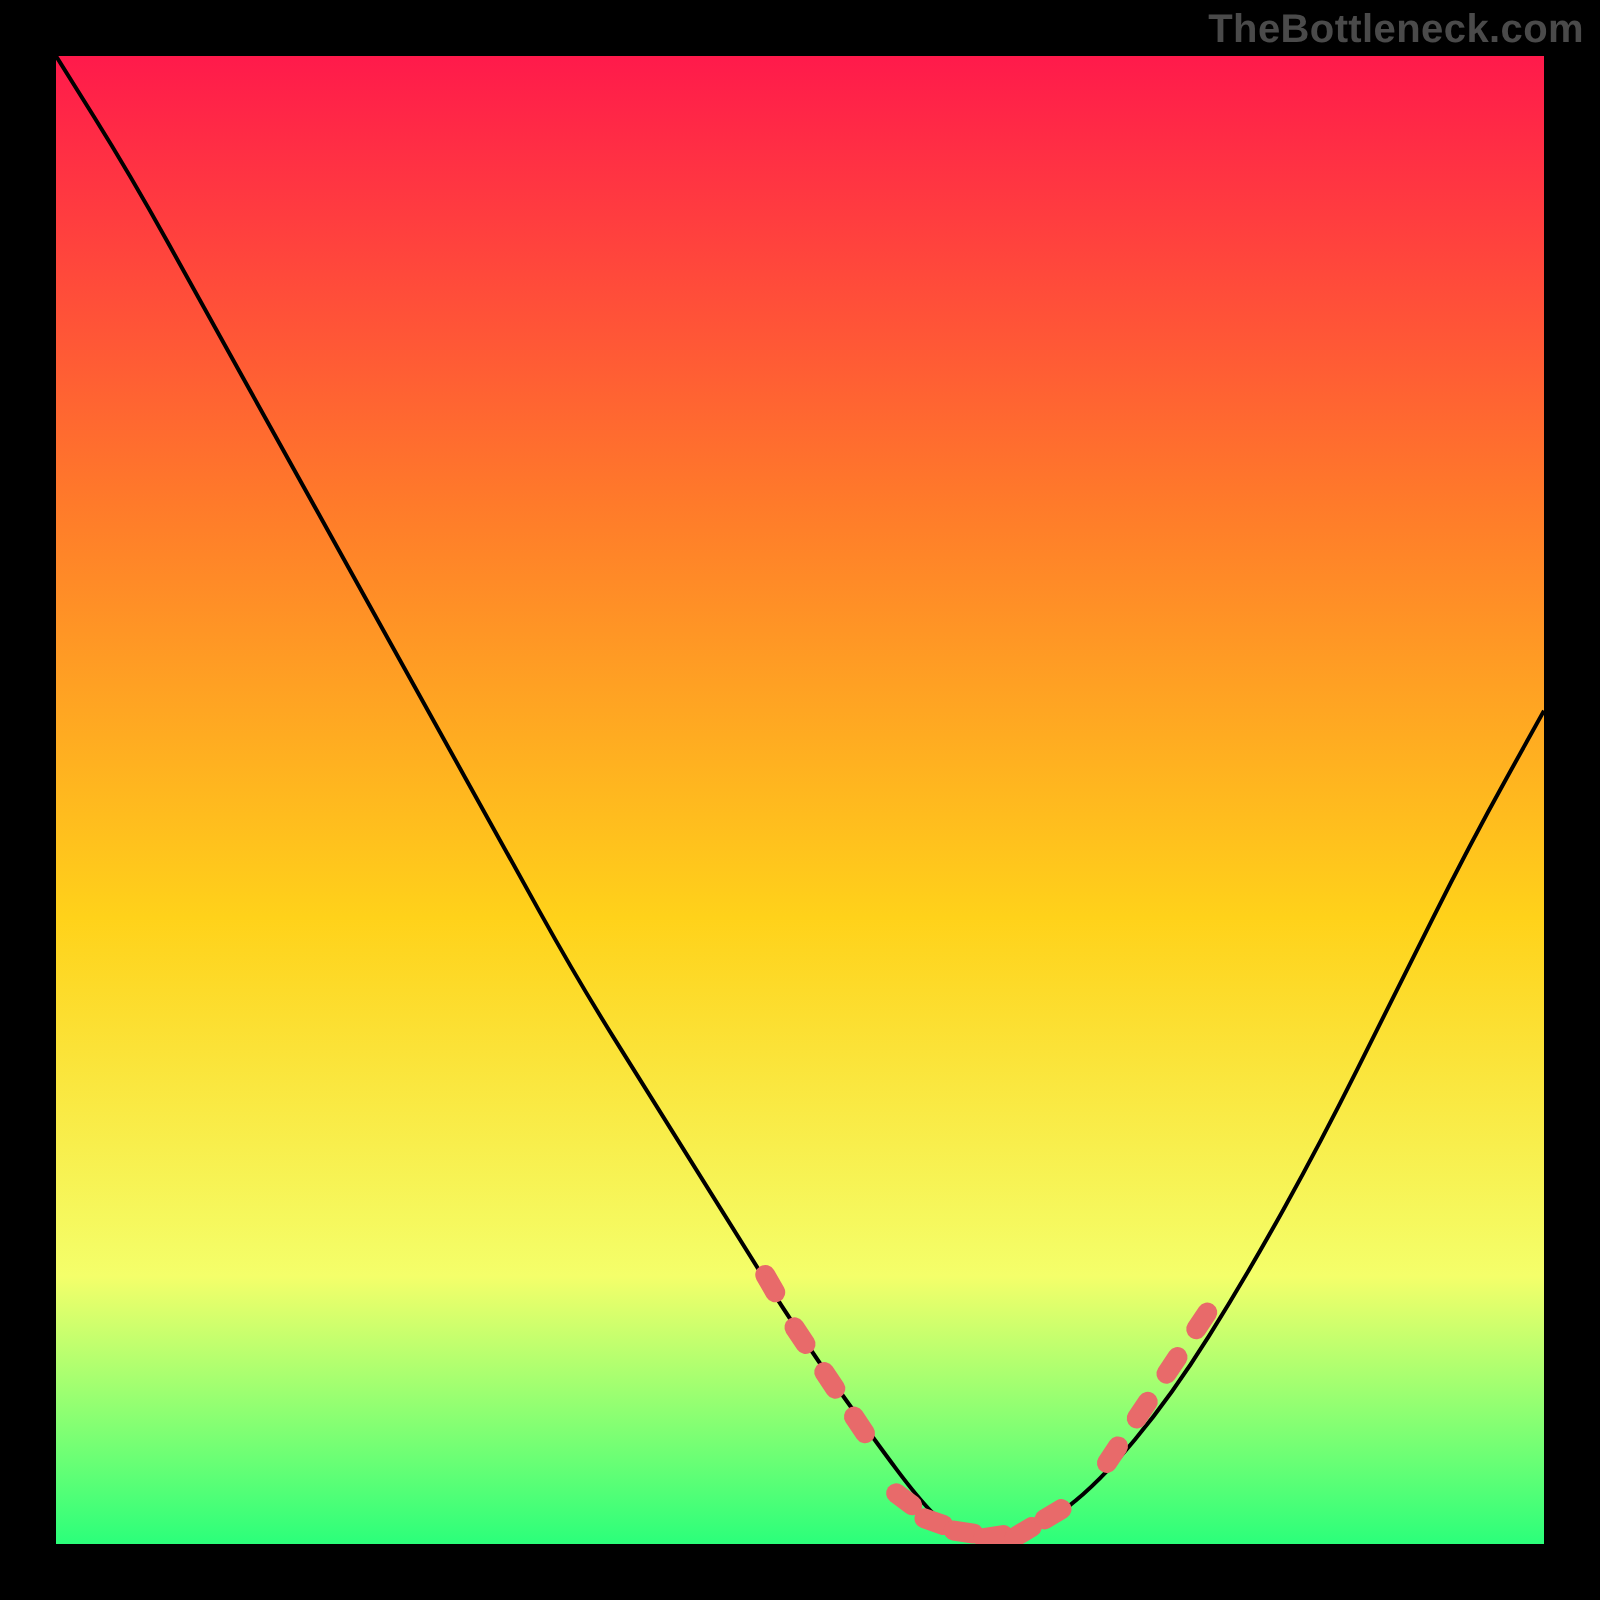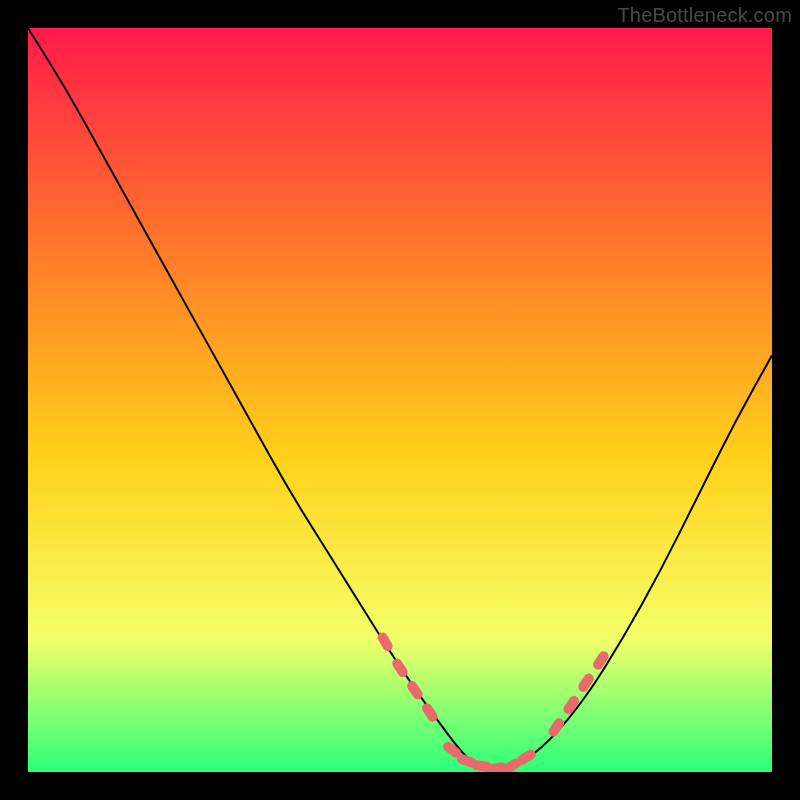--- a/index.html
+++ b/index.html
@@ -16,21 +16,21 @@
     width: 800px;
     height: 800px;
     background: #000;
   }
   .watermark {
     position: absolute;
     top: 4px;
     right: 8px;
     color: #4a4a4a;
     font-size: 20px;
-    font-weight: normal;
+    font-weight: bold;
     z-index: 5;
     letter-spacing: 0.2px;
   }
   .plot {
     position: absolute;
     left: 28px;
     top: 28px;
     width: 744px;
     height: 744px;
   }

